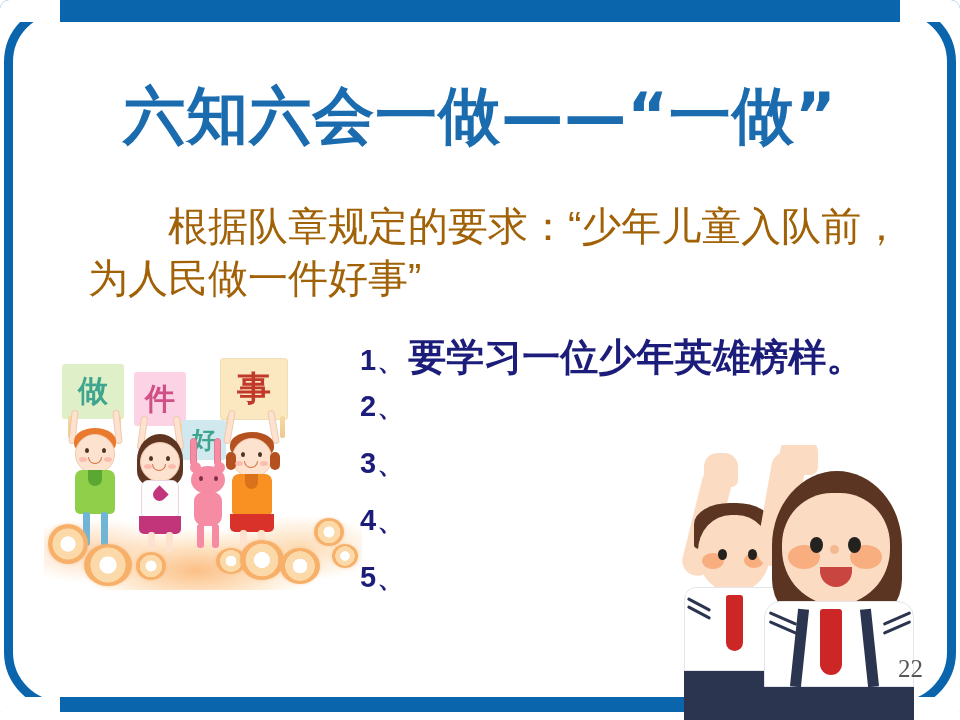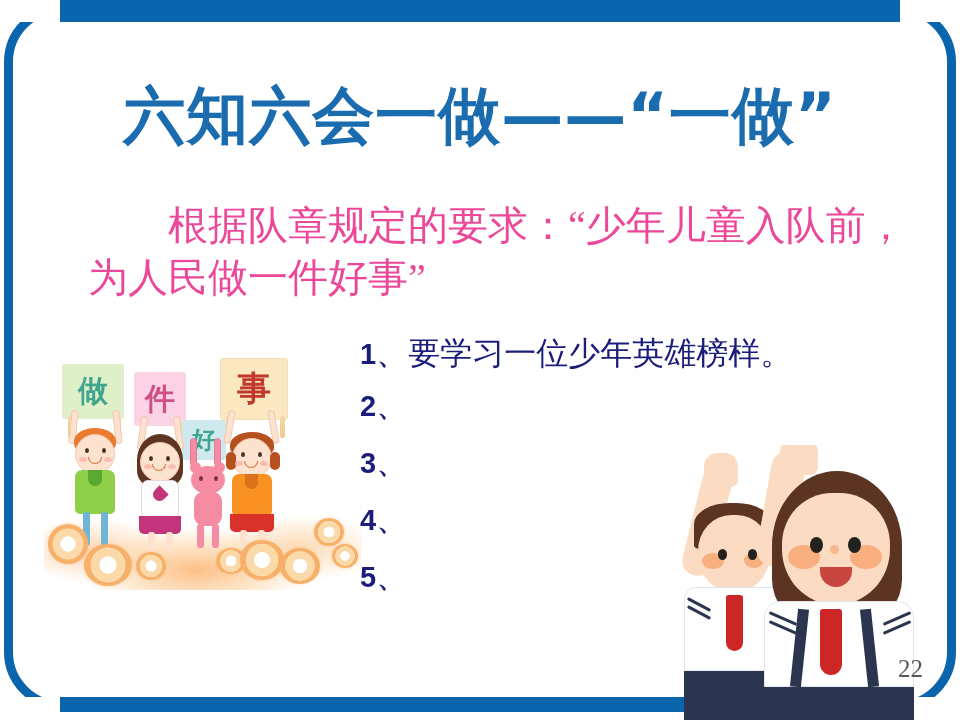--- a/index.html
+++ b/index.html
@@ -8,20 +8,21 @@
     width:960px; height:720px;
     background:#ffffff;
     font-family:"Liberation Sans", sans-serif;
     overflow:hidden;
   }
   #slide {
     position:relative;
     width:960px; height:720px;
     background:#ffffff;
     overflow:hidden;
+    border-radius:9px;
   }
 
   
   .frame {
     position:absolute;
     left:4px; top:4px;
     width:952px; height:706px;
     border:9px solid #0A65AC;
     border-radius:58px;
     pointer-events:none;
@@ -54,24 +55,24 @@
     letter-spacing:1px;
     color:#1B6CAF;
     white-space:nowrap;
   }
 
   
   .subtitle {
     position:absolute;
     left:88px; top:200px;
     width:820px;
-    font-family:Liberation Serif, serif;
+    font-family:Liberation Sans, sans-serif;
     font-size:40px;
     line-height:52px;
-    color:#ec4899;
+    color:#a16207;
     text-indent:2em;
   }
 
   
   .list {
     position:absolute;
     left:360px; top:332px;
     width:470px;
   }
   .list-item {
@@ -84,21 +85,21 @@
     color:#1C1C7A;
     white-space:nowrap;
   }
   .li-num {
     font-family:"Liberation Sans", sans-serif;
     font-size:29px;
     font-weight:700;
     margin-right:1px;
   }
   .li-sep { font-size:27px; font-weight:700; margin-right:4px; }
-  .li-text { font-size:32px; font-weight:400; }
+  .li-text { font-size:38px; font-weight:700; }
 
   
   .illus-left {
     position:absolute;
     left:44px; top:358px;
     width:318px; height:232px;
   }
   .ill-bg {
     position:absolute; left:0; top:92px;
     width:318px; height:140px;

